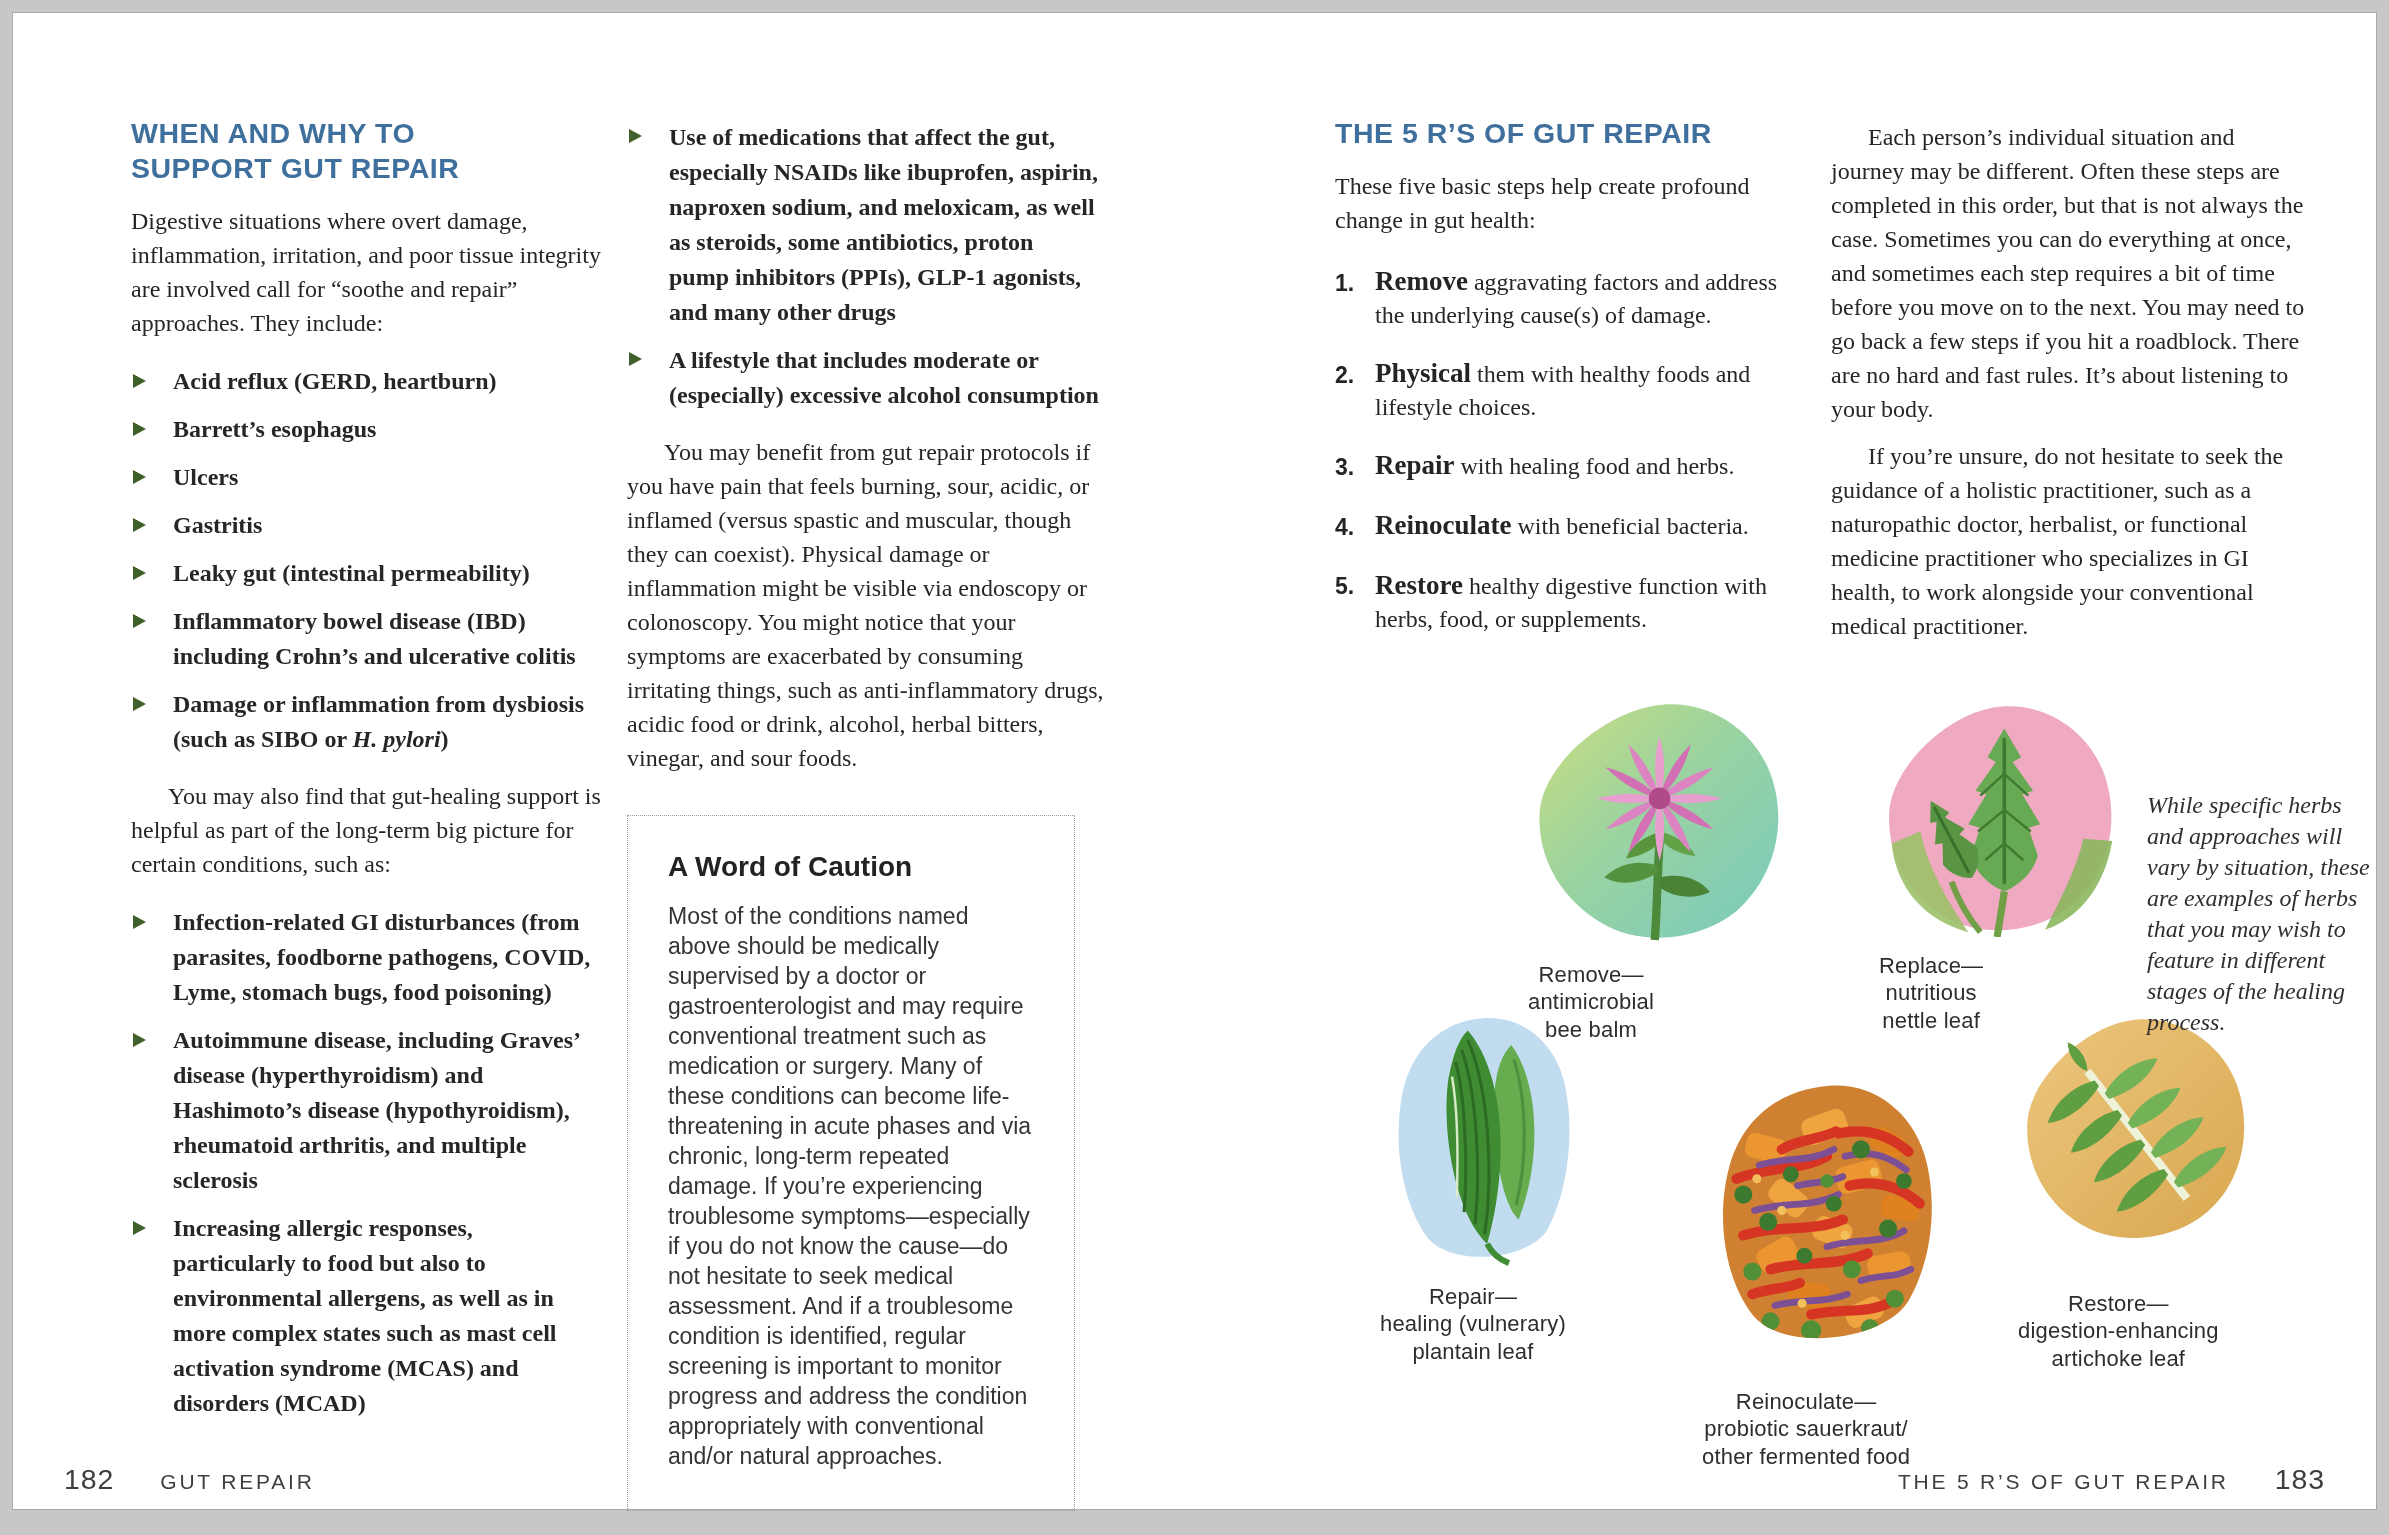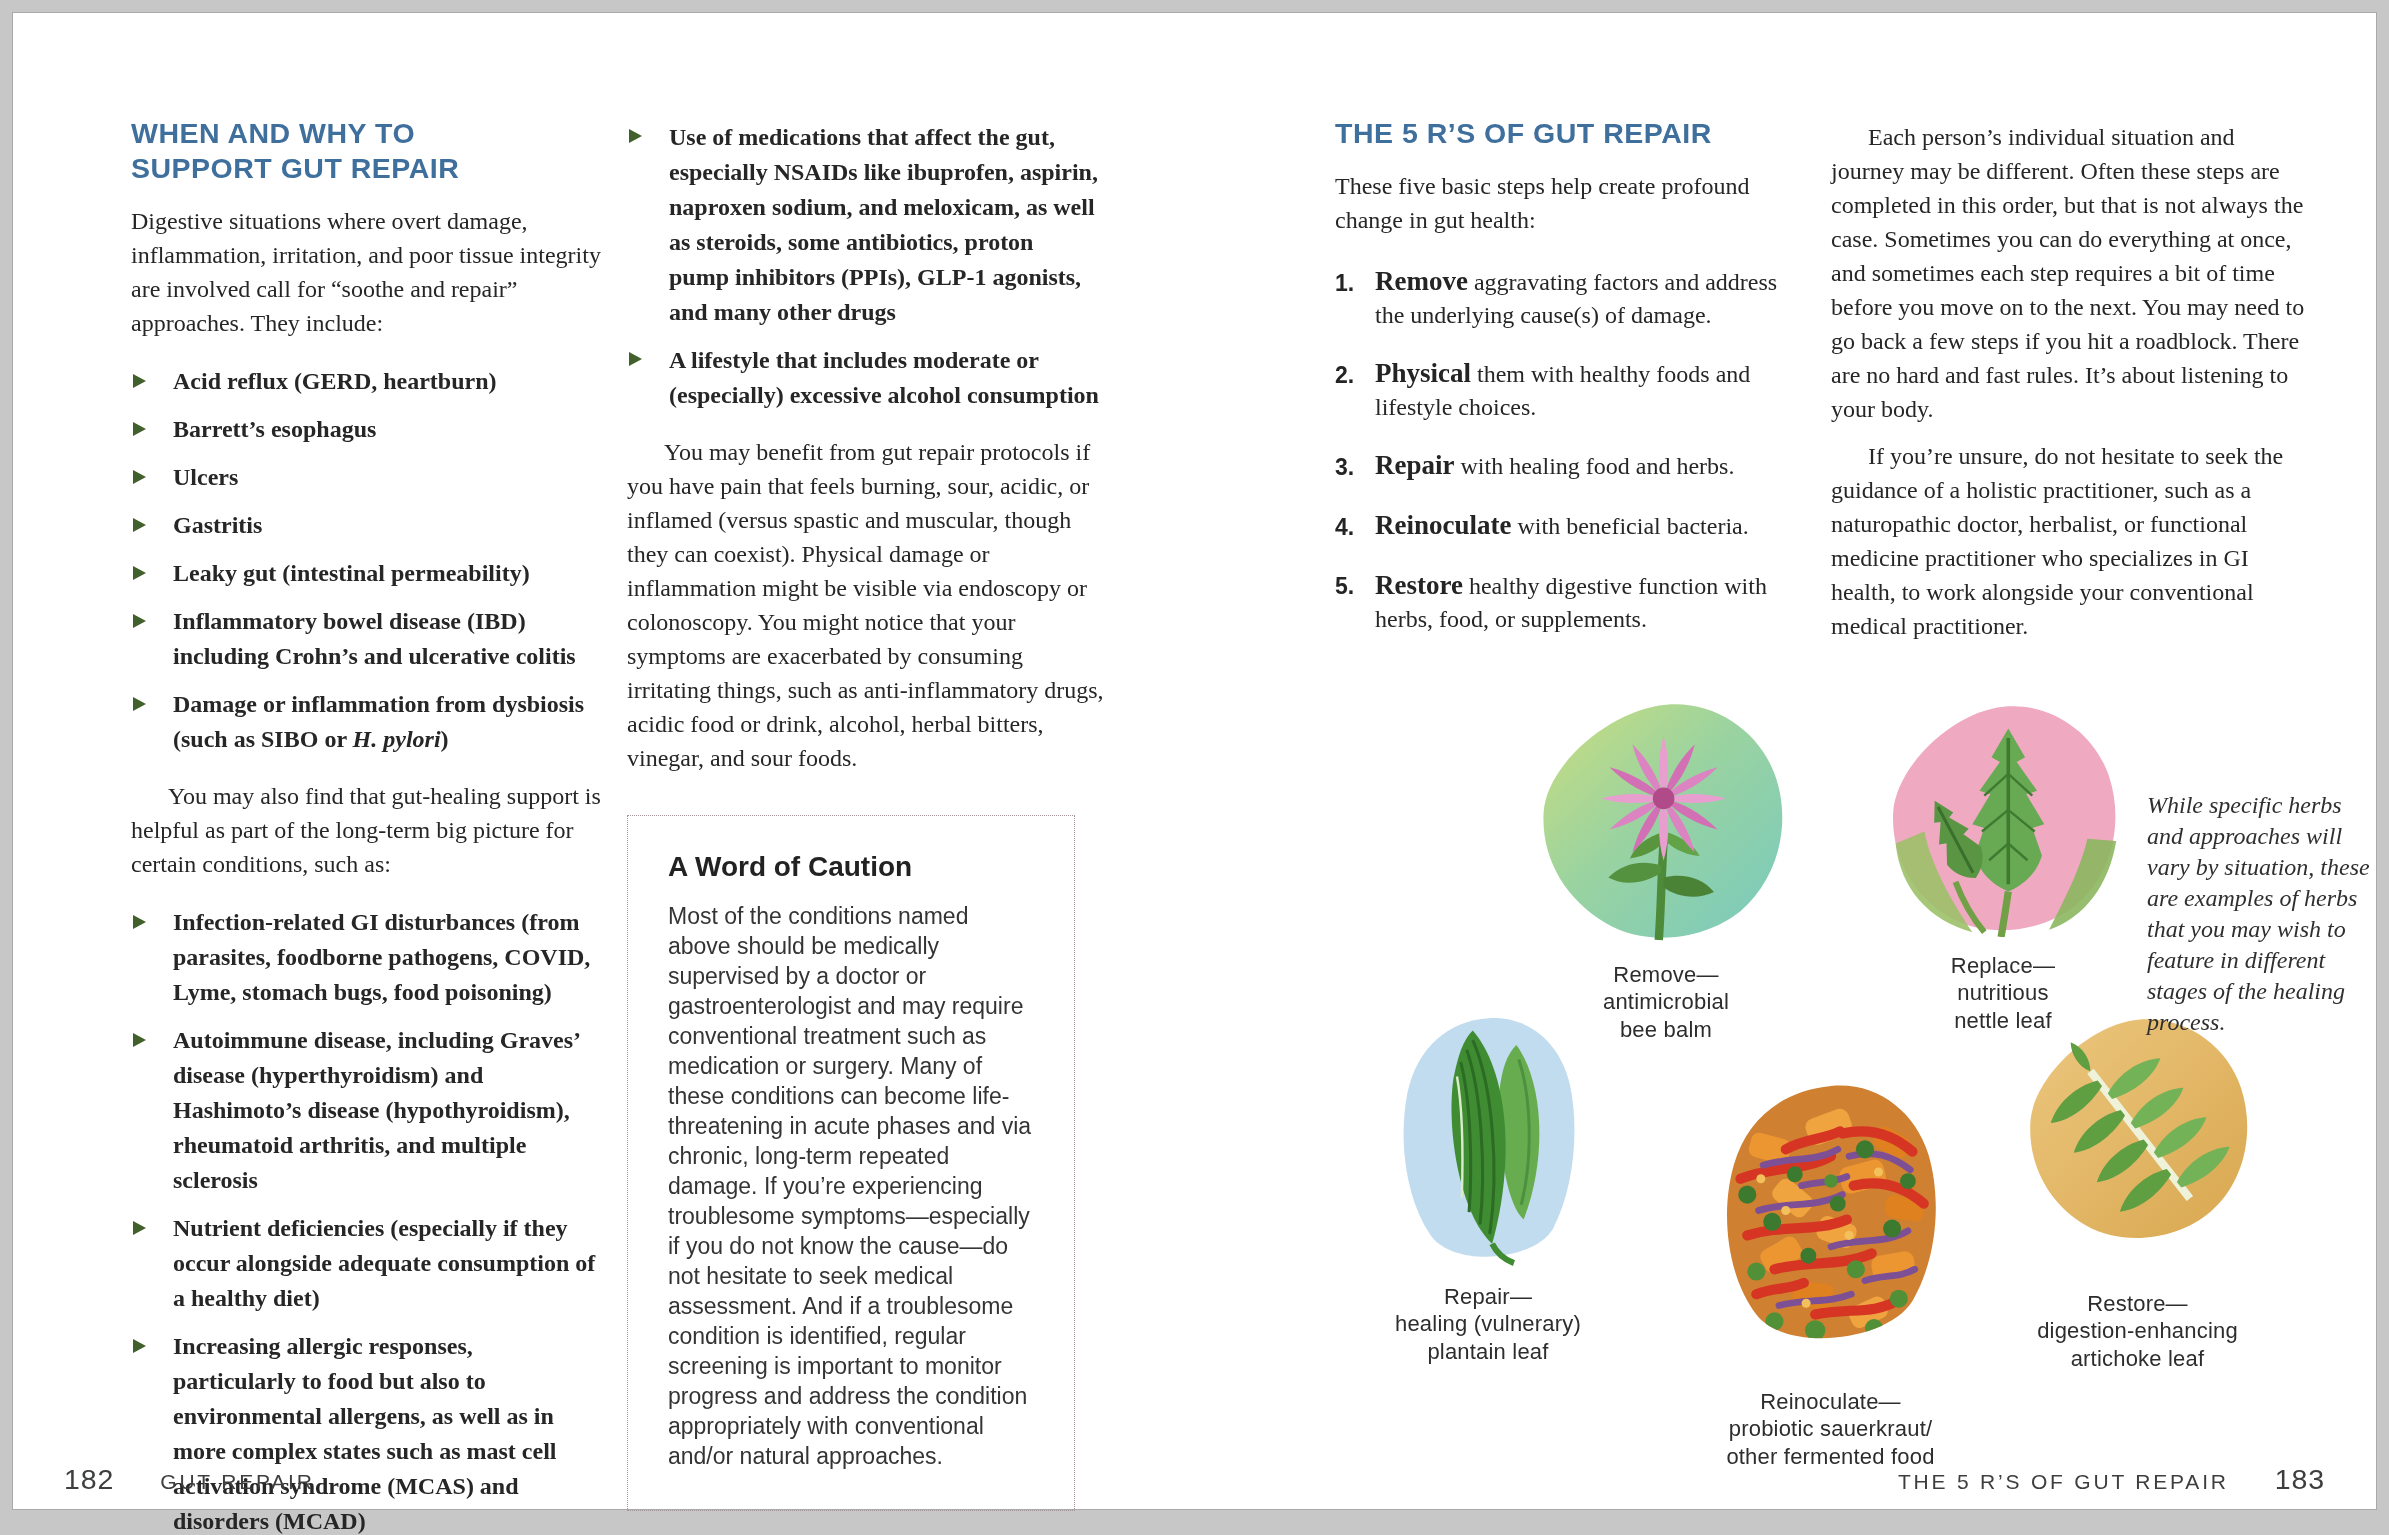--- a/index.html
+++ b/index.html
@@ -59,21 +59,21 @@
   ol.steps li{display:flex;margin:0 0 25px 0;font-size:24px;line-height:33px;}
   .snum{
     flex:0 0 40px;font-family:"Liberation Sans", sans-serif;
     font-weight:700;font-size:23px;color:#242424;padding-top:1.8px;
   }
   .skw{
     font-family:Liberation Serif, serif;font-weight:700;
     font-size:27px;color:#242424;
   }
   
-  .fig{position:absolute;display:flex;flex-direction:column;align-items:center;}
+  .fig{position:absolute;display:flex;flex-direction:column;align-items:flex-start;}
   .fig-caption{
     margin-top:14.7px;text-align:center;white-space:pre-line;
     font-family:"Liberation Sans", sans-serif;
     font-size:22px;line-height:27.6px;color:#2d2d2d;letter-spacing:0.2px;
   }
   #herb-note{
     position:absolute;left:2134px;top:777px;width:233px;
     font-style:italic;font-size:24px;line-height:31px;color:#2f2f2f;
   }
   
@@ -113,21 +113,20 @@
 
         <li><span class="tri"></span><span><span>Damage or inflammation from dysbiosis (such as SIBO or </span><i>H. pylori</i><span>)</span></span></li>
       </ul>
     <p class="body-par indent mt">You may also find that gut-healing support is helpful as part of the long-term big picture for certain conditions, such as:</p>
     <ul class="arrow-list">
 
         <li><span class="tri"></span><span><span>Infection-related GI disturbances (from parasites, foodborne pathogens, COVID, Lyme, stomach bugs, food poisoning)</span><i></i><span></span></span></li>
 
         <li><span class="tri"></span><span><span>Autoimmune disease, including Graves’ disease (hyperthyroidism) and Hashimoto’s disease (hypothyroidism), rheumatoid arthritis, and multiple sclerosis</span><i></i><span></span></span></li>
 
-        <li><span class="tri"></span><span><span>Nutrient deficiencies (especially if they occur alongside adequate consumption of a healthy diet)</span><i></i><span></span></span></li>
 
         <li><span class="tri"></span><span><span>Increasing allergic responses, particularly to food but also to environmental allergens, as well as in more complex states such as mast cell activation syndrome (MCAS) and disorders (MCAD)</span><i></i><span></span></span></li>
       </ul>
   </div>
 
   <div class="col" id="col-l2">
     <ul class="arrow-list" style="margin-top:0;">
 
         <li><span class="tri"></span><span><span>Use of medications that affect the gut, especially NSAIDs like ibuprofen, aspirin, naproxen sodium, and meloxicam, as well as steroids, some antibiotics, proton pump inhibitors (PPIs), GLP-1 agonists, and many other drugs</span><i></i><span></span></span></li>
 

